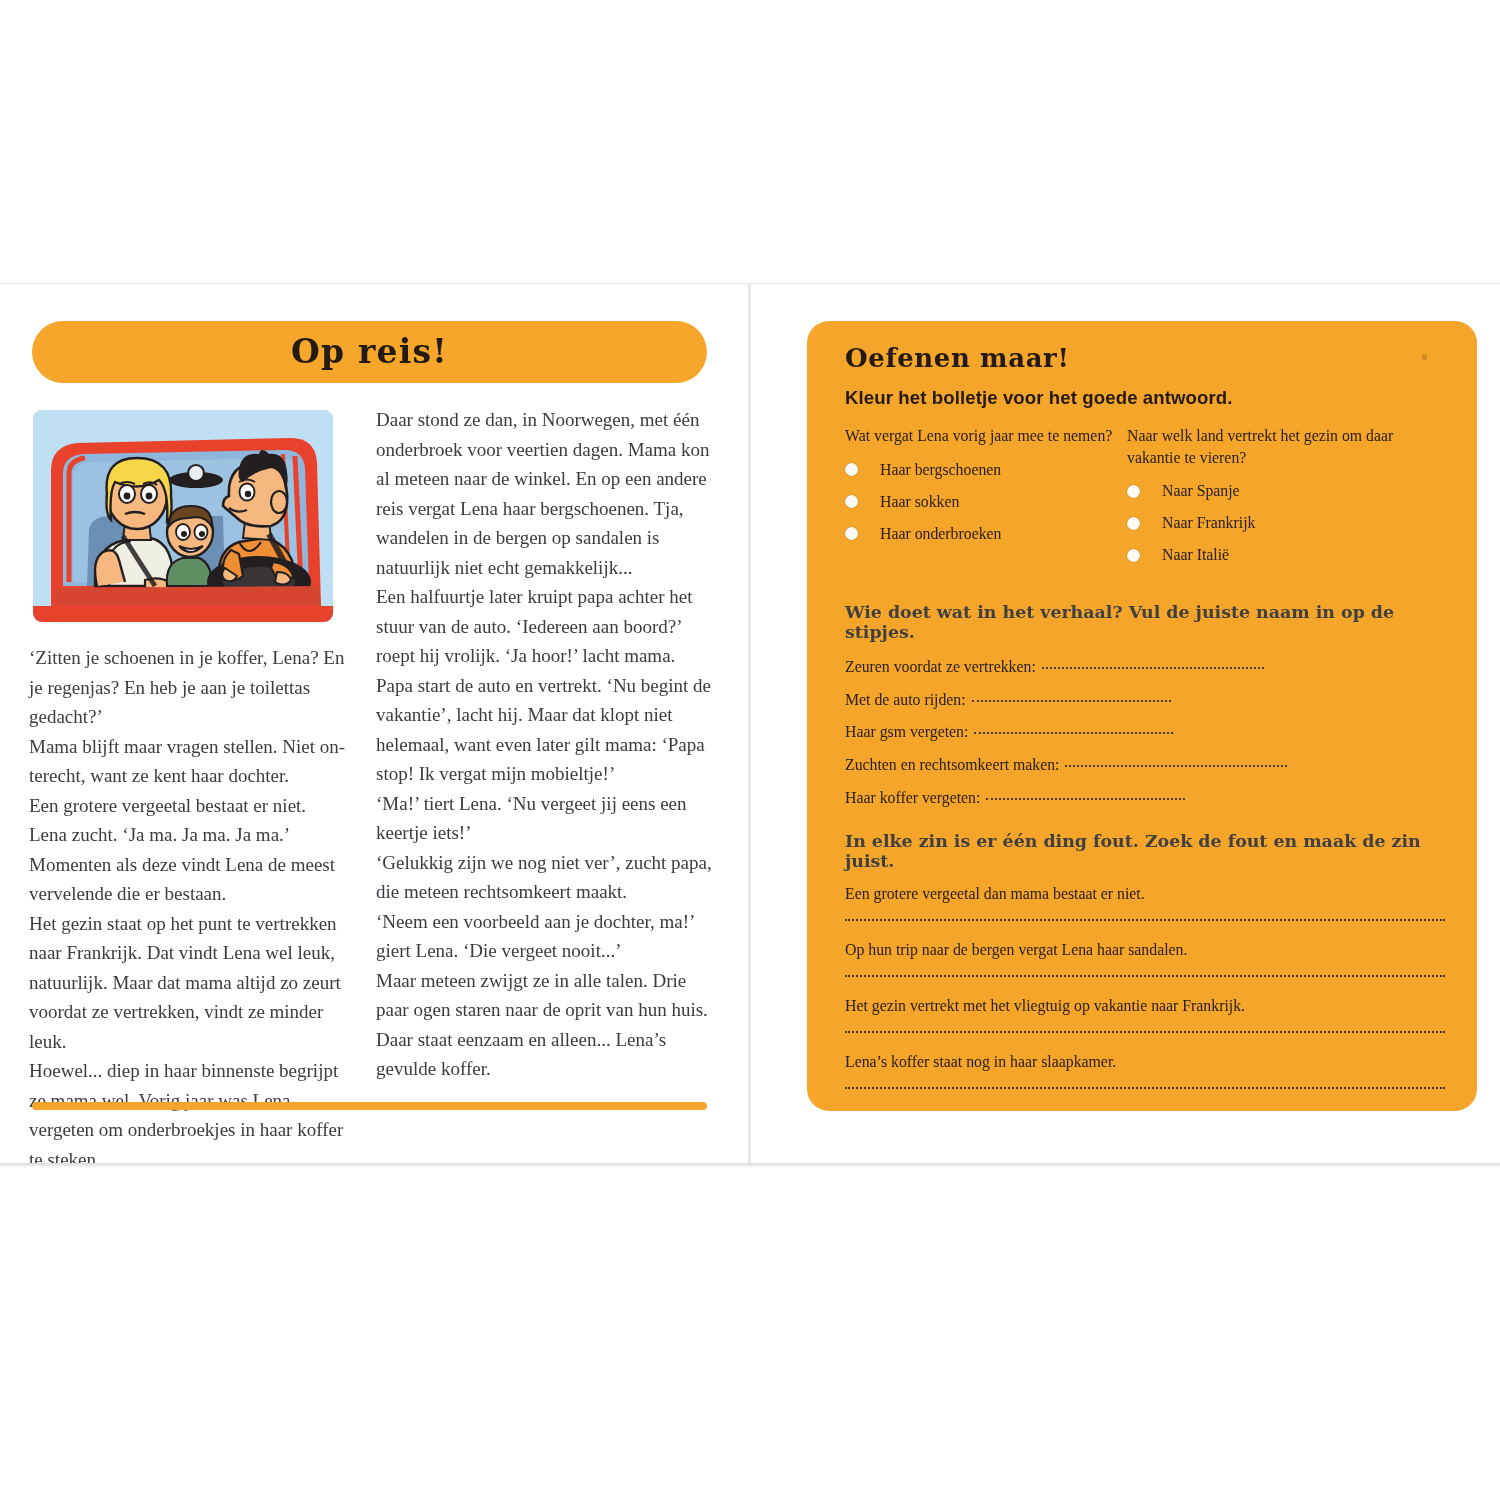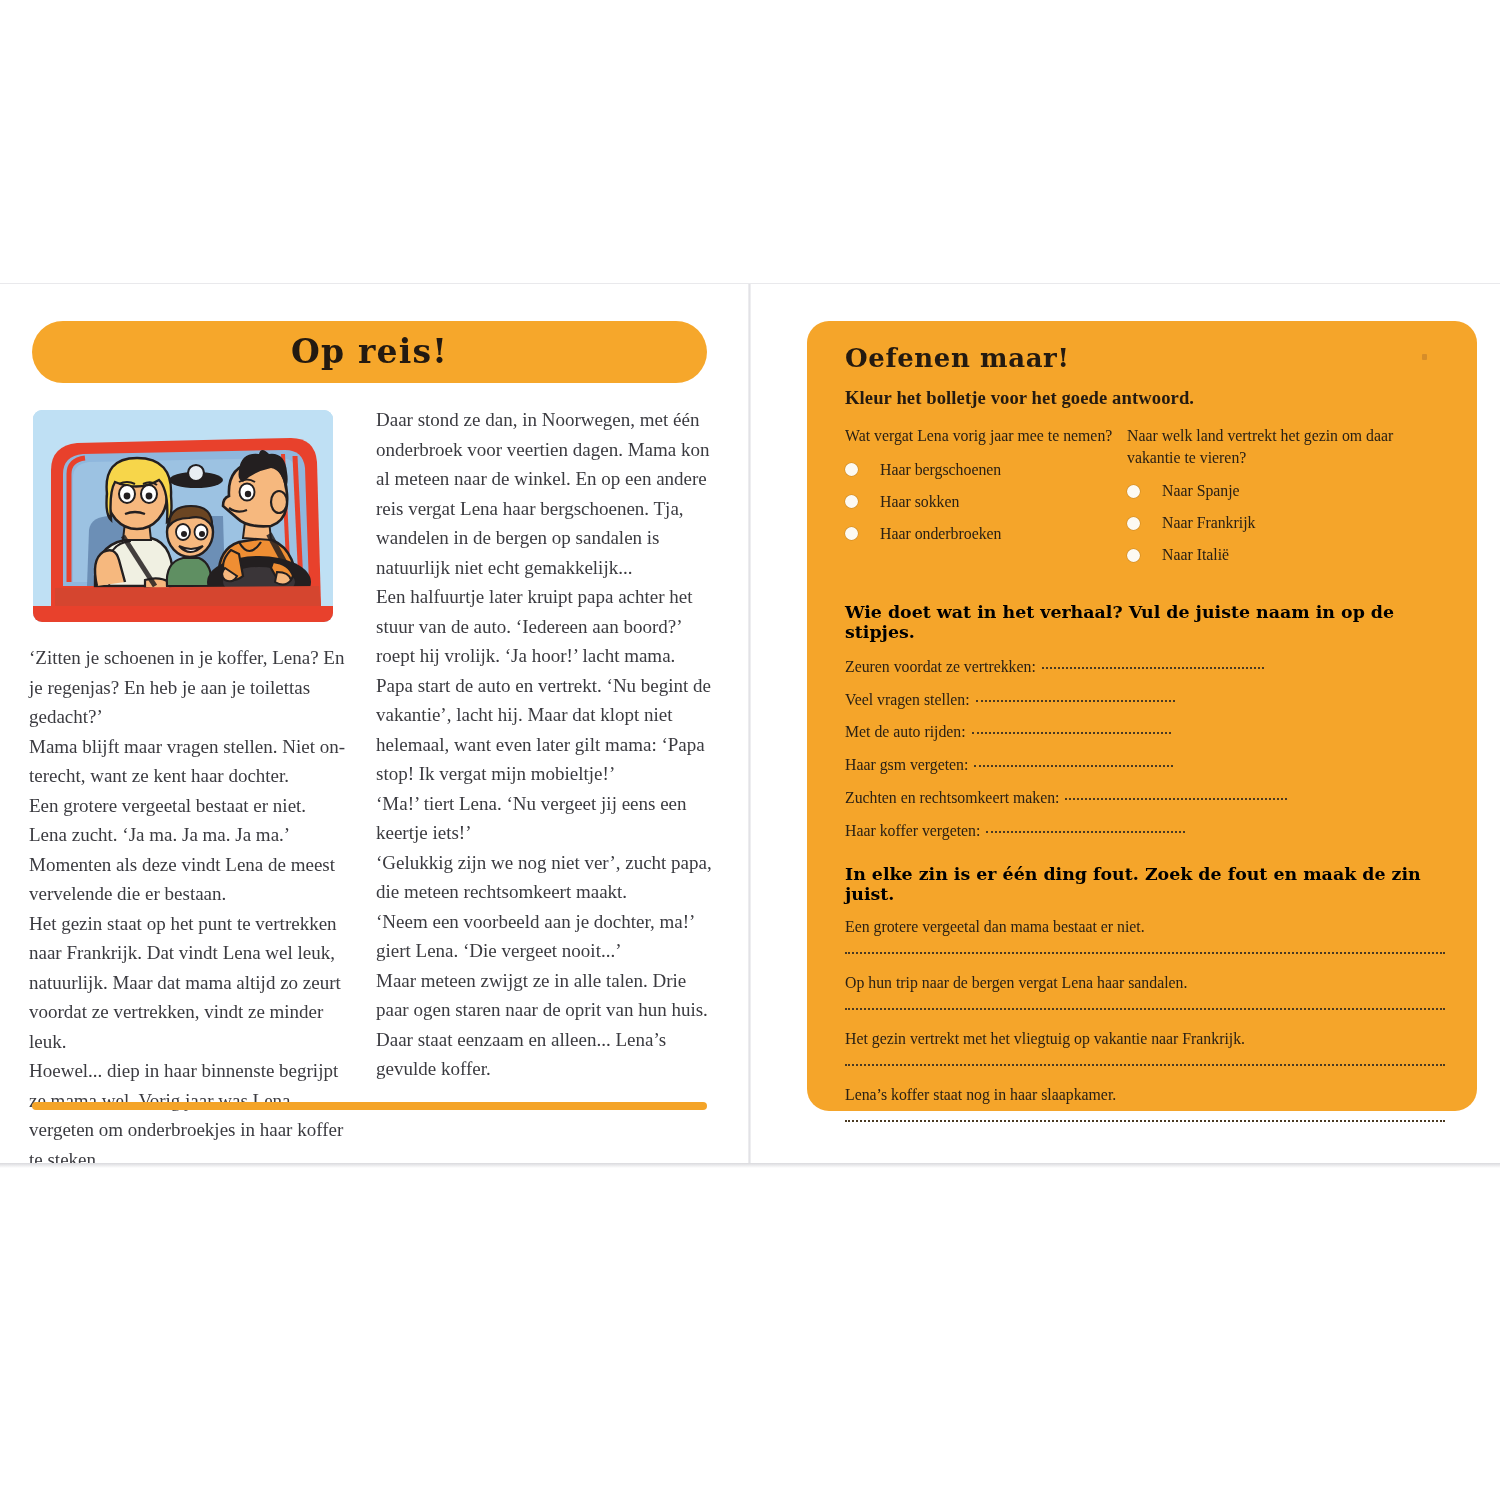--- a/index.html
+++ b/index.html
@@ -109,21 +109,21 @@
 
   .ex-title {
     font-family: "DejaVu Serif", "Liberation Serif", serif;
     font-weight: bold;
     font-size: 26px;
     letter-spacing: .6px;
     color: #241a10;
     margin: 0 0 14px 0;
   }
   .ex-subhead {
-    font-family: Liberation Serif, serif;
+    font-family: Liberation Sans, sans-serif;
     font-weight: bold;
     font-size: 18.6px;
     color: #241a10;
     margin: 0 0 16px 0;
     letter-spacing: .1px;
   }
 
   .mc-wrap { display: flex; gap: 0; }
   .mc-block { width: 282px; }
   .mc-block.second { width: 318px; }
@@ -143,21 +143,21 @@
     width: 13px; height: 13px; border-radius: 50%;
     background: #fdfaf2;
     flex: 0 0 13px;
     box-shadow: 0 0 0 .5px rgba(120,80,20,.35);
   }
 
   .sec-head {
     font-family: "DejaVu Serif", "Liberation Serif", serif;
     font-weight: bold;
     font-size: 17.4px;
-    color: #000000;
+    color: #404040;
     margin: 24px 0 14px 0;
   }
 
   .fill-row {
     display: flex; align-items: baseline;
     font-size: 15.8px;
     color: #2a2014;
     margin-bottom: 13px;
   }
   .fill-row .lbl { white-space: nowrap; }
@@ -343,24 +343,20 @@
             </div>
 
           </div>
 
           <div class="sec-head">Wie doet wat in het verhaal? Vul de juiste naam in op de stipjes.</div>
 
           <div>
             <div class="fill-row">
               <span class="lbl">Zeuren voordat ze vertrekken:</span>
               <span class="dots" style="width:222px"></span>
-            </div>
-            <div class="fill-row">
-              <span class="lbl">Veel vragen stellen:</span>
-              <span class="dots" style="width:199px"></span>
             </div>
             <div class="fill-row">
               <span class="lbl">Met de auto rijden:</span>
               <span class="dots" style="width:199px"></span>
             </div>
             <div class="fill-row">
               <span class="lbl">Haar gsm vergeten:</span>
               <span class="dots" style="width:199px"></span>
             </div>
             <div class="fill-row">

